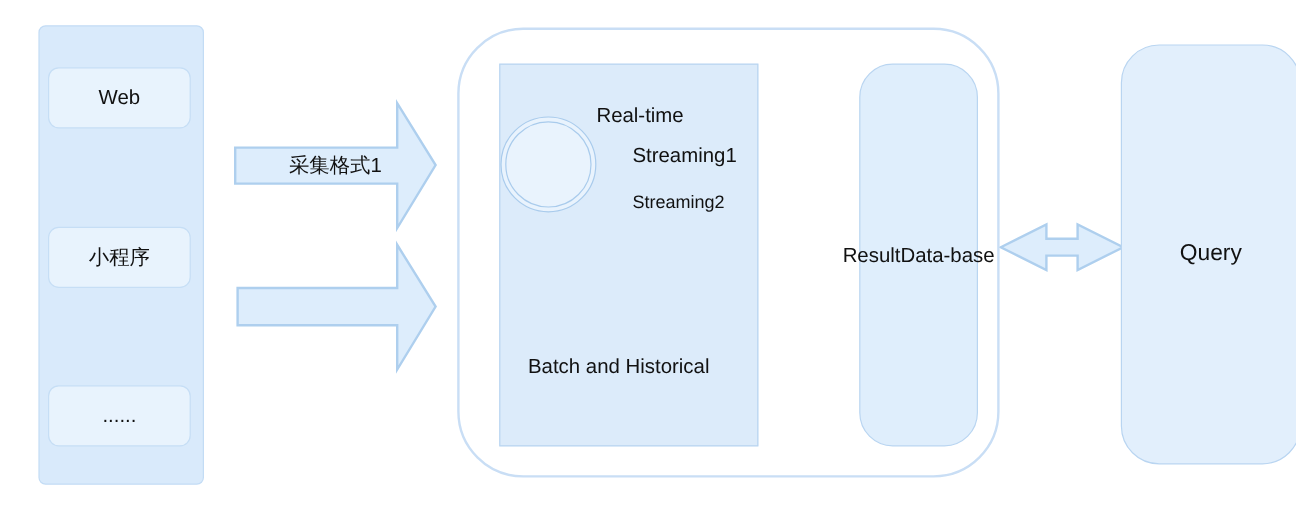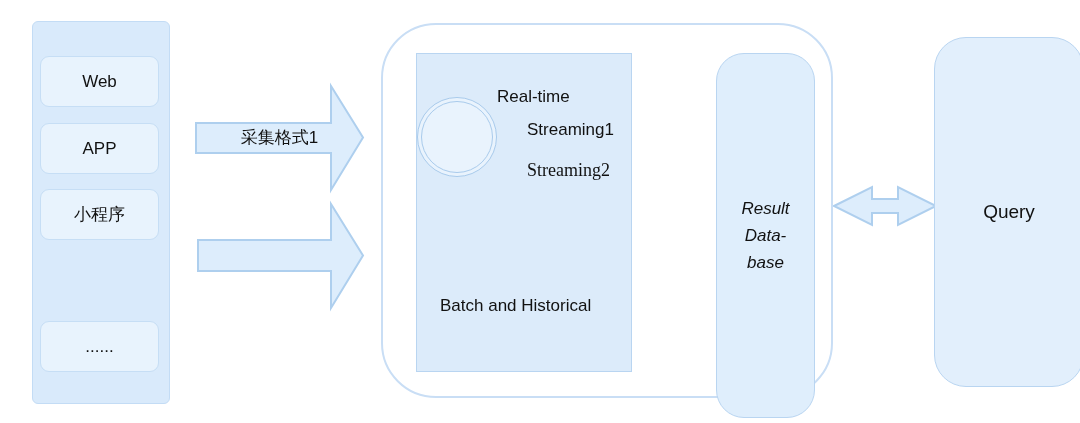--- a/index.html
+++ b/index.html
@@ -41,28 +41,28 @@
     background:var(--circle-fill);border:1px solid var(--circle-ring);
   }
   .circle-inner{
     position:absolute;left:3px;top:3px;width:72px;height:72px;border-radius:50%;
     box-sizing:border-box;border:1px solid var(--circle-ring);
   }
 
   .t-bold{font-weight:normal;}
   .realtime{left:481px;top:87px;font-size:17px;}
   .stream1{left:511px;top:120px;font-size:17px;}
-  .stream2{left:511px;top:160px;font-size:18px;font-family:Liberation Serif, serif;}
+  .stream2{left:511px;top:160px;font-size:15px;}
   .batch{left:424px;top:296px;font-size:17px;}
 
   
   .resultdb{
-    left:700px;top:53px;width:99px;height:365px;box-sizing:border-box;
+    left:700px;top:53px;width:99px;height:319px;box-sizing:border-box;
     background:var(--result-fill);border:1px solid var(--inner-border);border-radius:28px;
-    flex-direction:column;font-size:17px;line-height:27px;font-style:italic;
+    flex-direction:row;font-size:17px;line-height:27px;
   }
 
   
   .query{
     left:918px;top:37px;width:150px;height:350px;box-sizing:border-box;
     background:var(--query-fill);border:1px solid var(--inner-border);border-radius:32px;
     font-size:19px;
   }
 
   svg .ingest{fill:var(--arrow-fill);stroke:var(--arrow-stroke);stroke-width:2;}
@@ -90,23 +90,20 @@
     <path class="dashed" d="M 421 304 C 400 307, 382 298, 383 275 C 384 251, 398 243, 417 236 C 433 230, 437 215, 440 197"></path>
     <polygon class="dash-head" points="440,182 433.5,197 446.5,197"></polygon>
 
     <path class="glyph-arrow" d="M 426 132 h 17 v -8 l 17 13.5 l -17 13.5 v -8 h -17 z"></path>
   </svg>
 
   <div class="abs sources">
     <div class="source-box center" style="top:34px">
         <span>Web</span>
       </div>
-    <div class="source-box center" style="top:101px">
-        <span>APP</span>
-      </div>
     <div class="source-box center" style="top:167px">
         <span>小程序</span>
       </div>
     <div class="source-box center" style="top:299px">
         <span>......</span>
       </div>
   </div>
 
   <div class="abs center ingest-label" style="left:180px;top:122px">采集格式1</div>
 

